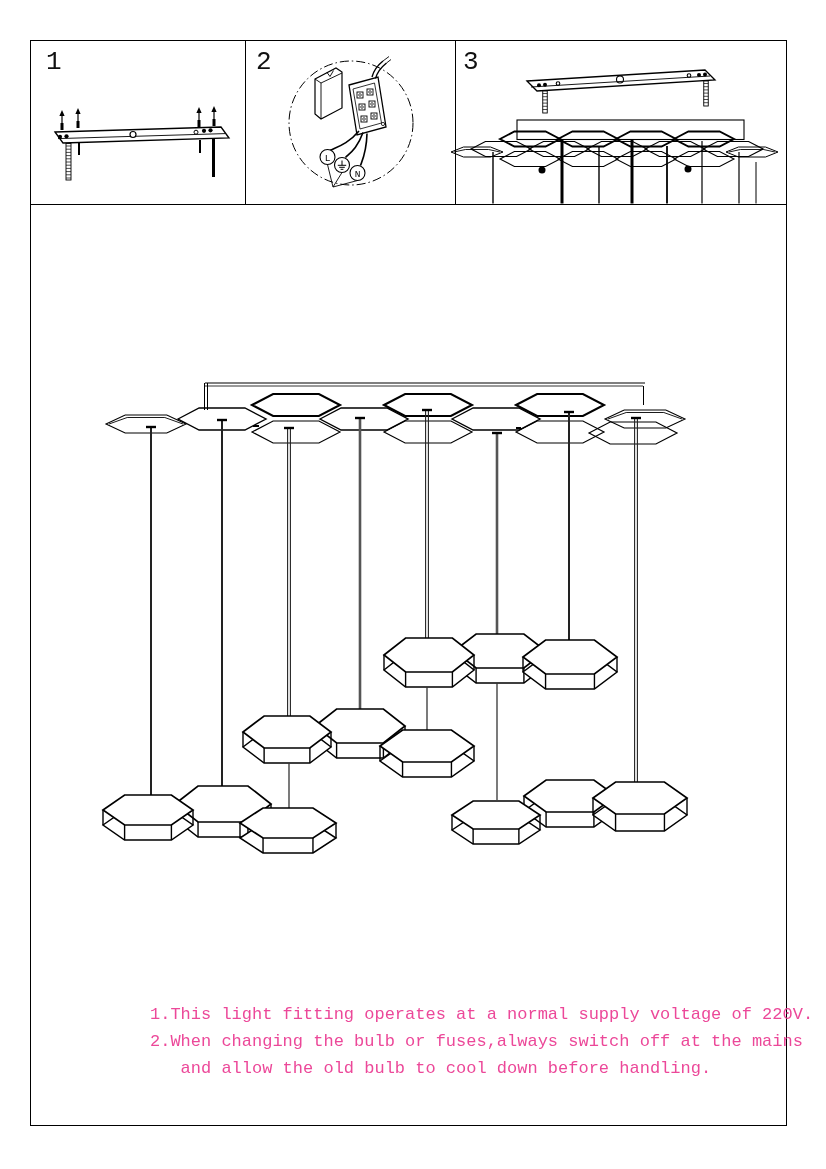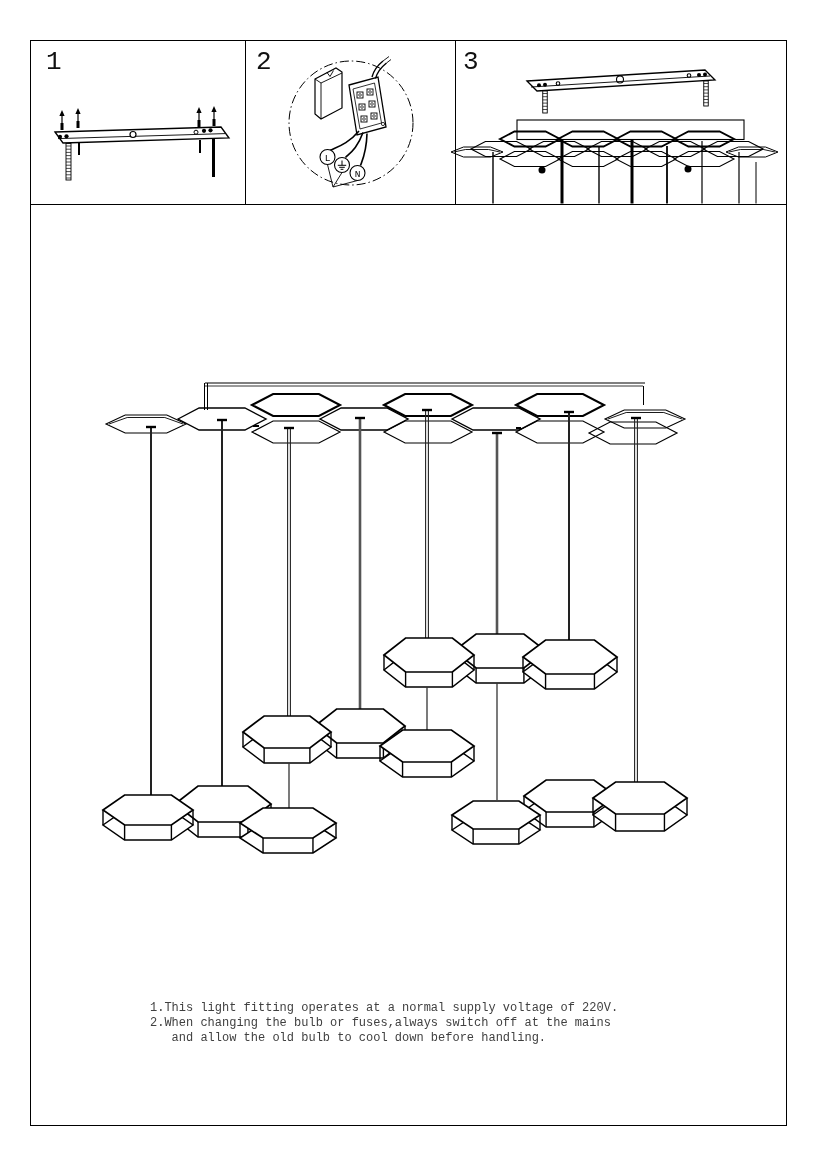--- a/index.html
+++ b/index.html
@@ -7,22 +7,22 @@
        font-family:"Liberation Mono","DejaVu Sans Mono",monospace;}
   .page{position:absolute;left:0;top:0;width:826px;height:1169px;background:#ffffff;overflow:hidden;}
   .frame{position:absolute;left:30px;top:40px;width:757px;height:1086px;
          border:1.7px solid #000;box-sizing:border-box;}
   .top-strip{position:absolute;left:0;top:0;width:100%;height:164px;
              border-bottom:1.7px solid #000;box-sizing:border-box;}
   .divider{position:absolute;top:0;height:164px;width:0;border-left:1.6px solid #000;}
   .panel-num{position:absolute;font-size:26px;color:#111;line-height:1;
              font-family:"Liberation Mono","DejaVu Sans Mono",monospace;}
   svg.art{position:absolute;left:0;top:0;pointer-events:none;}
-  .notes{position:absolute;left:150px;top:1001px;font-size:12px;line-height:15px;
-         color:#404040;white-space:pre;letter-spacing:0;}
+  .notes{position:absolute;left:150px;top:1001px;font-size:17px;line-height:27px;
+         color:#ec4899;white-space:pre;letter-spacing:0;}
 </style>
 </head>
 <body>
 
 <div class="page">
 
   <div class="frame">
     <div class="top-strip">
       <div class="divider" style="left:213.5px;"></div>
       <div class="divider" style="left:423.5px;"></div>

